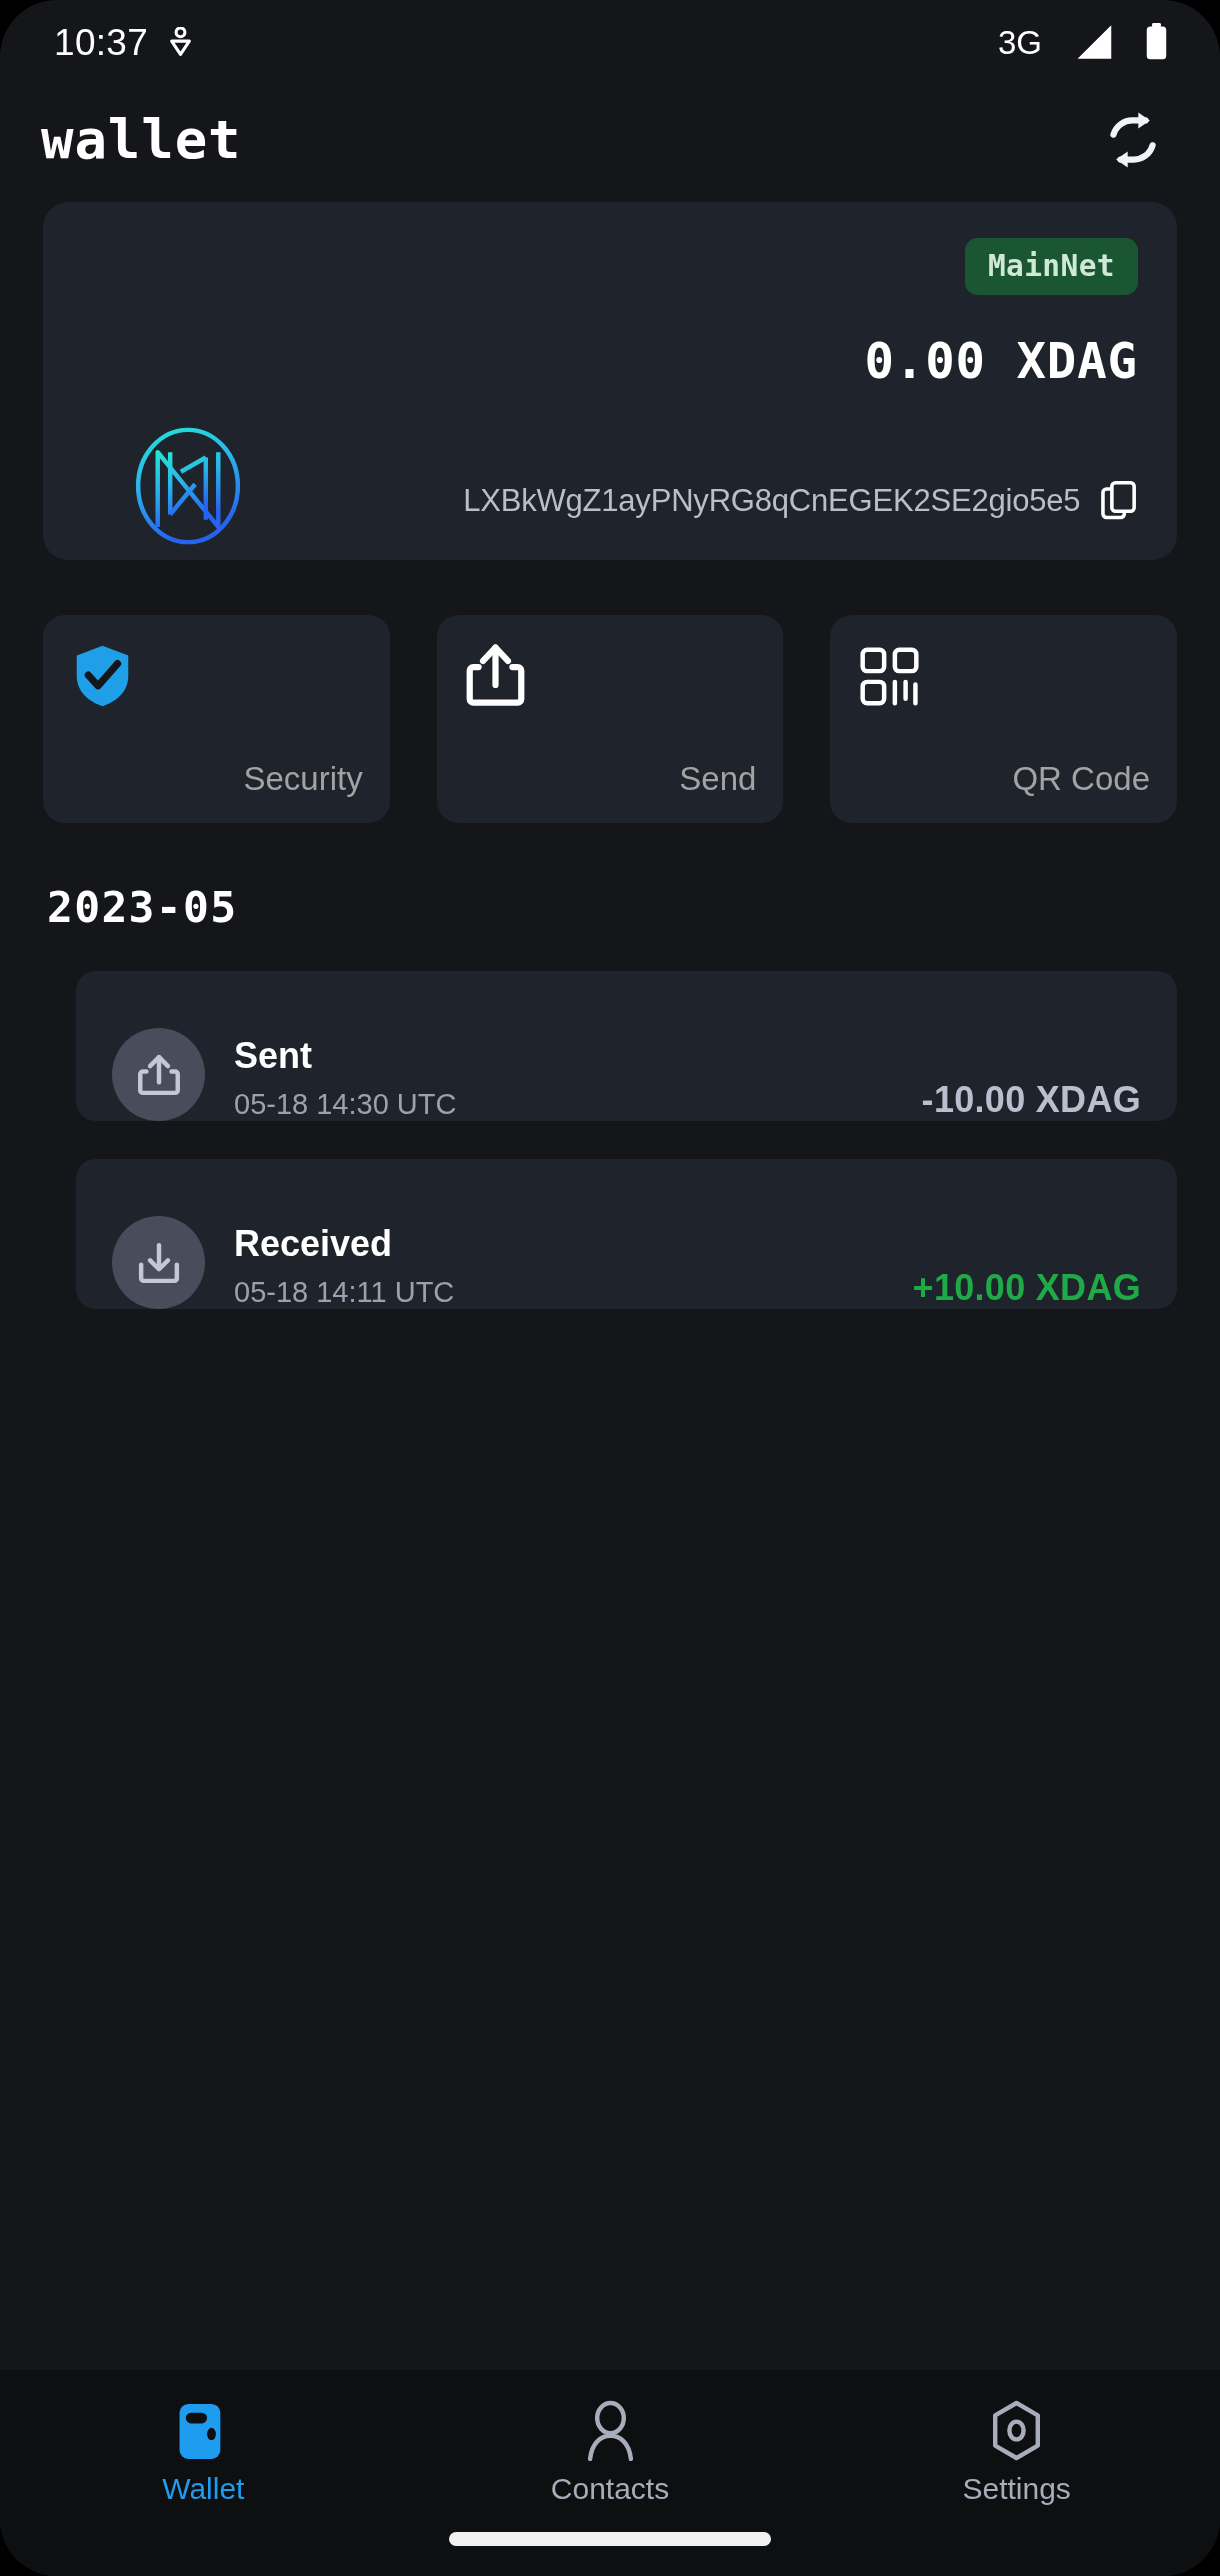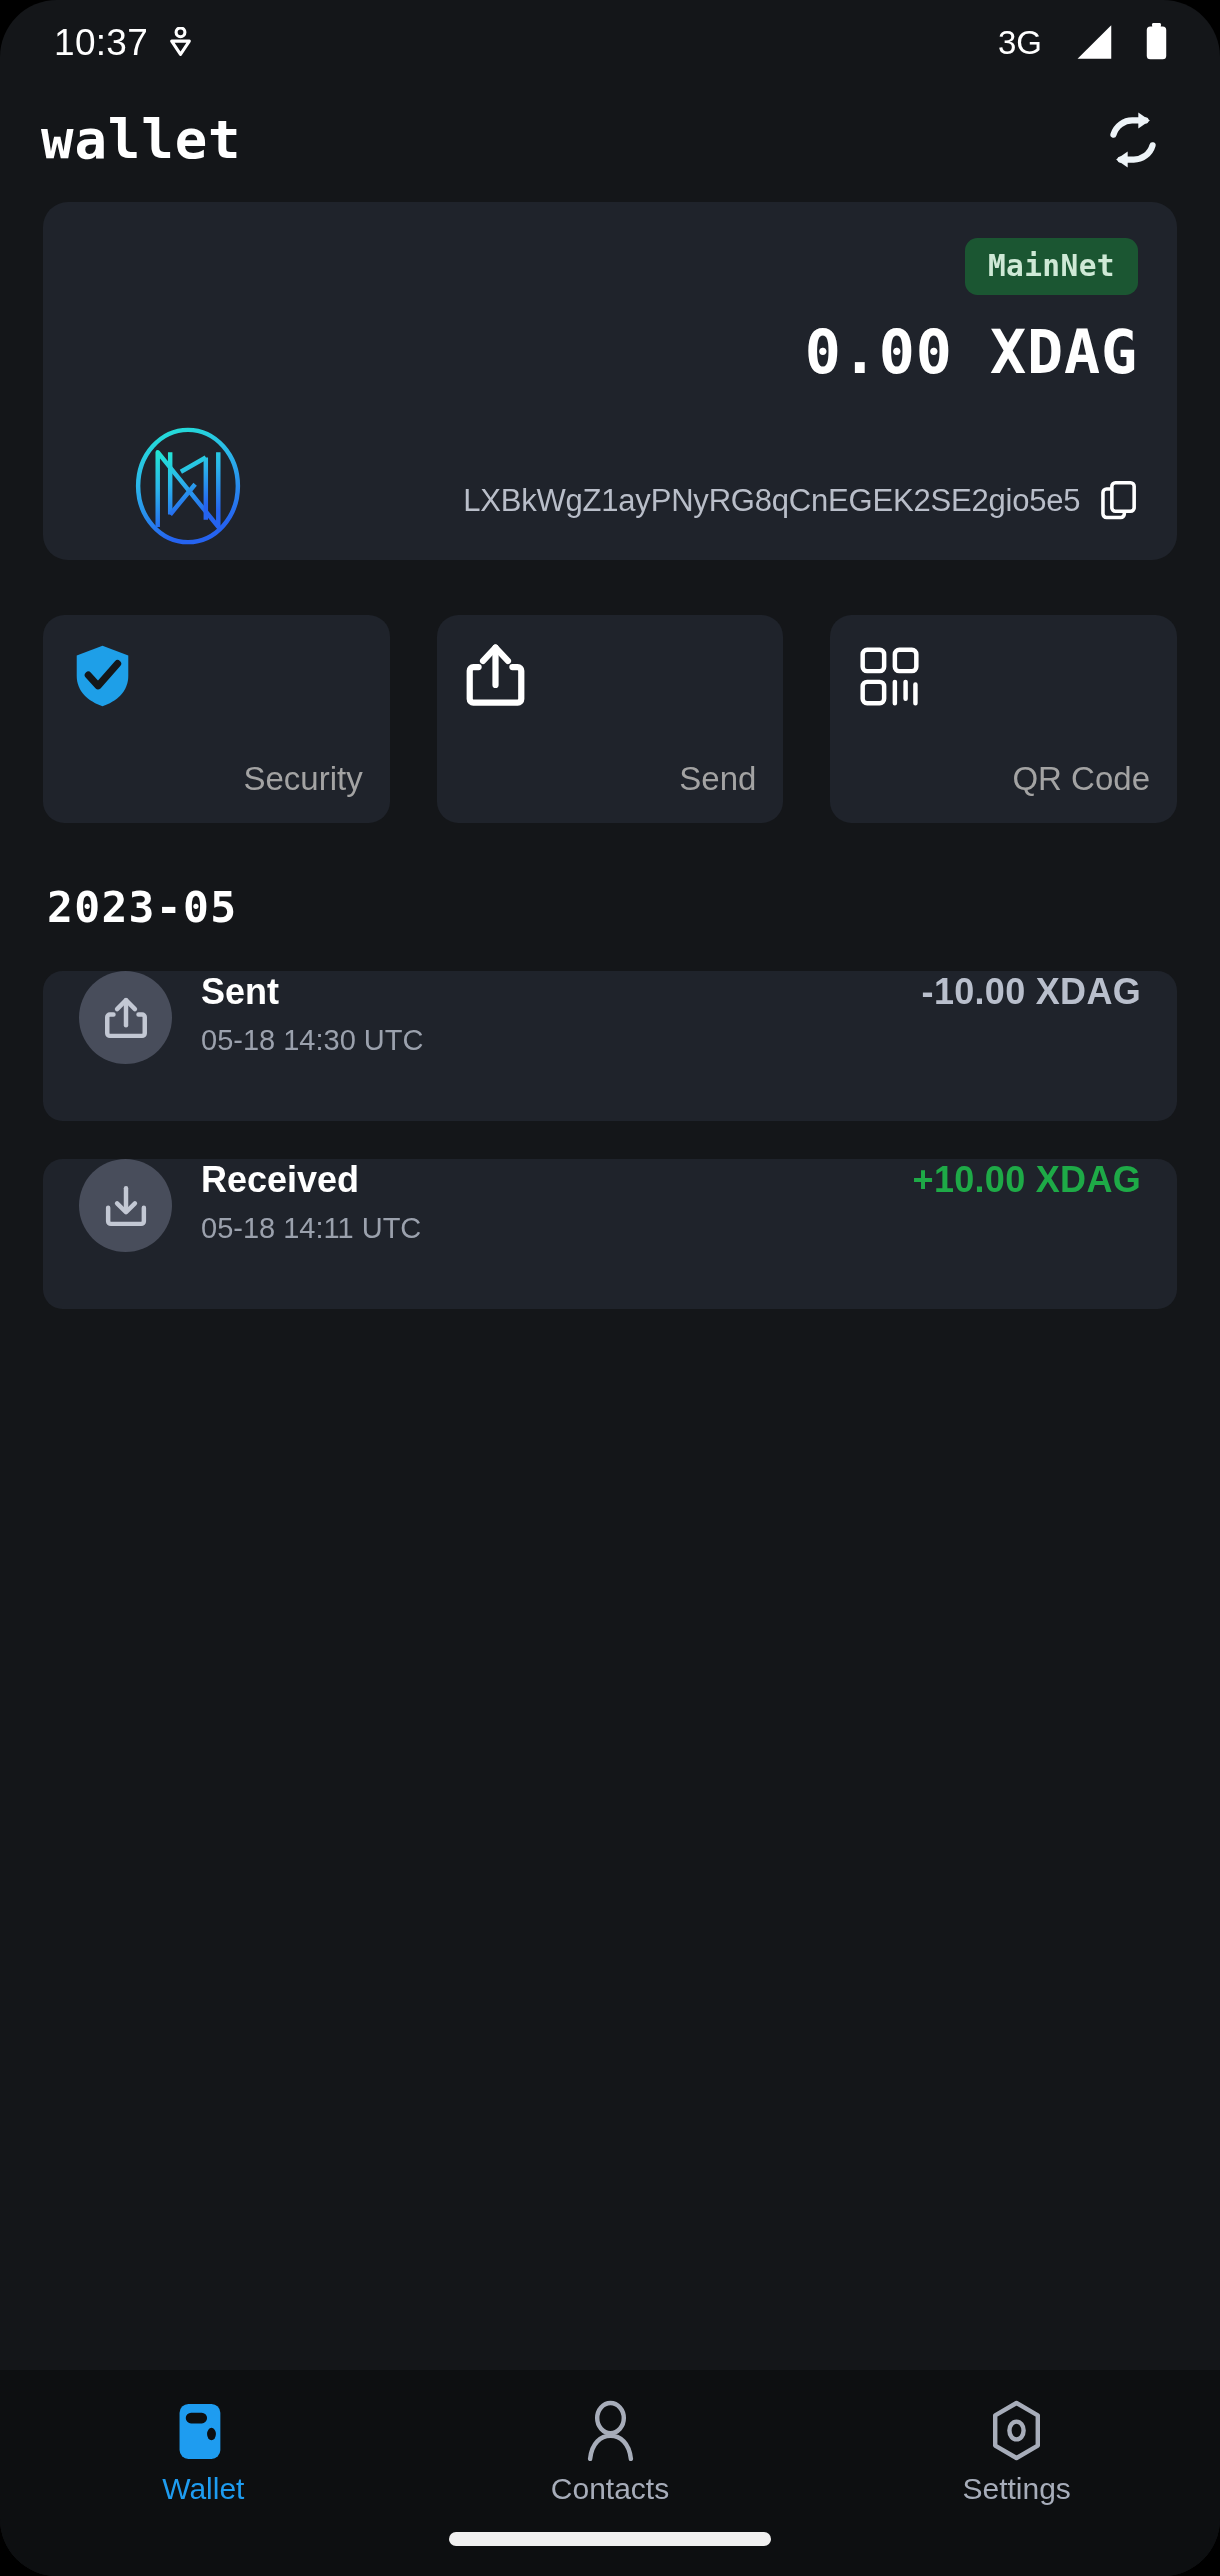--- a/index.html
+++ b/index.html
@@ -99,24 +99,24 @@
     background: #1b5632;
     color: #cfe9d6;
     font-family: "DejaVu Sans Mono", monospace;
     font-size: 29.5px;
     font-weight: 600;
     padding: 10.7px 23px 12.5px 23px;
     border-radius: 12.5px;
     letter-spacing: 0.4px;
   }
   .balance-amount {
-    margin-top: 22px;
+    margin-top: 38px;
     color: #ffffff;
     font-family: "DejaVu Sans Mono", monospace;
-    font-size: 60px;
+    font-size: 49px;
     font-weight: 700;
     letter-spacing: 0.9px;
   }
   .address-row {
     position: absolute;
     right: 39px;
     bottom: 39px;
     display: flex;
     align-items: center;
     gap: 19.7px;
@@ -180,22 +180,23 @@
     margin: 39px 43px 0 43px;
     display: flex;
     flex-direction: column;
     gap: 38px;
   }
   .tx-row {
     height: 150px;
     background: #1f232b;
     border-radius: 19.7px;
     display: flex;
-    align-items: flex-start;
+    align-items: flex-end;
     padding: 0 36px 0 36px;
+    margin-left: 33px;
   }
   .tx-avatar {
     width: 93px;
     height: 93px;
     border-radius: 50%;
     background: #484d5b;
     display: flex;
     align-items: center;
     justify-content: center;
     flex: 0 0 auto;

